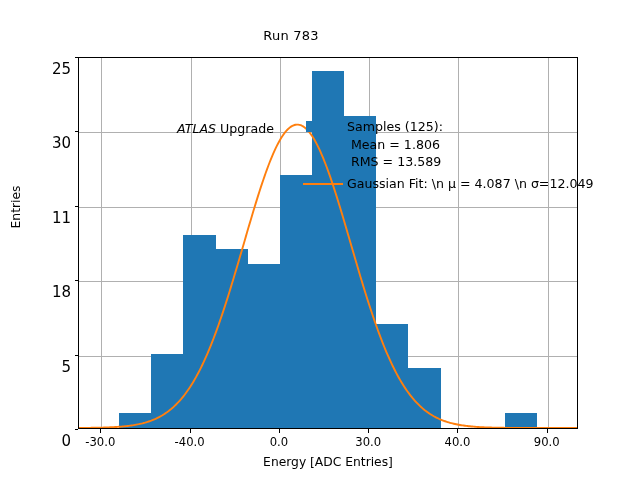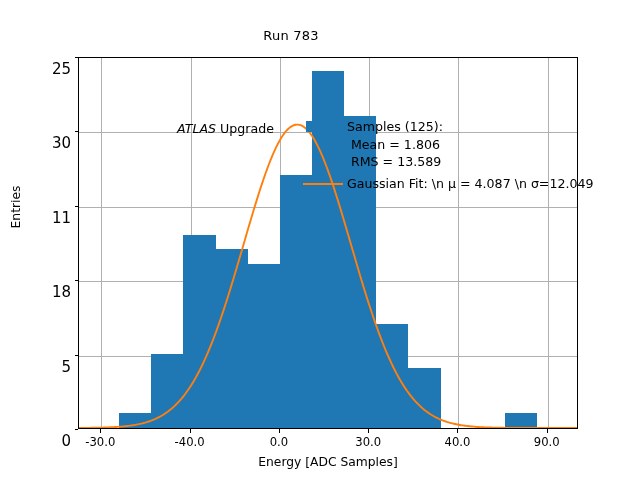--- a/index.html
+++ b/index.html
@@ -155,15 +155,15 @@
       <div class="ytick" style="top: 131.4px;">
         <i></i>
         <span>30</span>
       </div>
       <div class="ytick" style="top: 57px;">
         <i></i>
         <span>25</span>
       </div>
     </div>
 
-  <div id="xlabel">Energy [ADC Samples]</div>
+  <div id="xlabel">Energy [ADC Entries]</div>
   <div id="ylabel">Entries</div>
 </div>
 
 </body></html>

